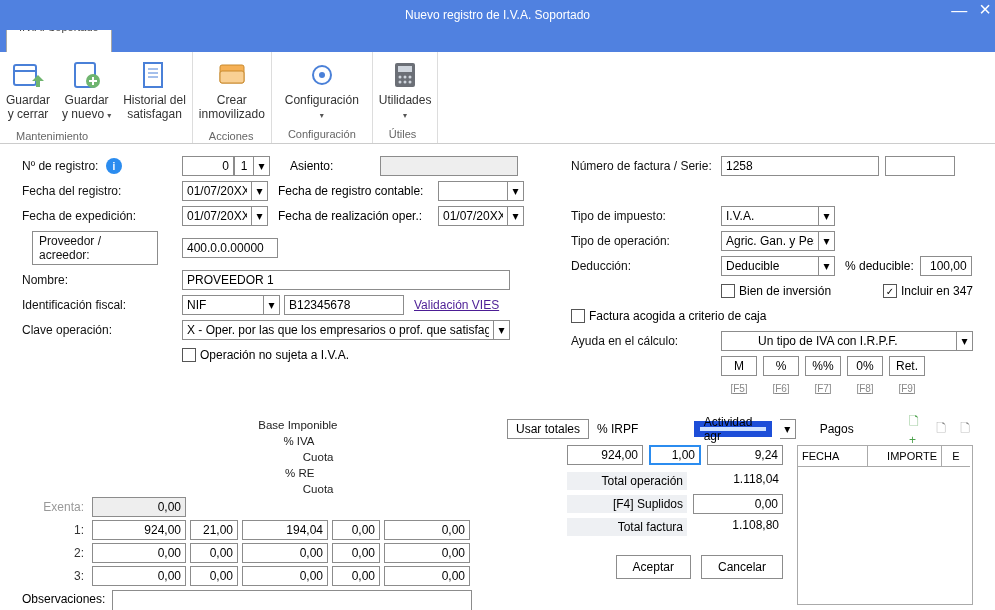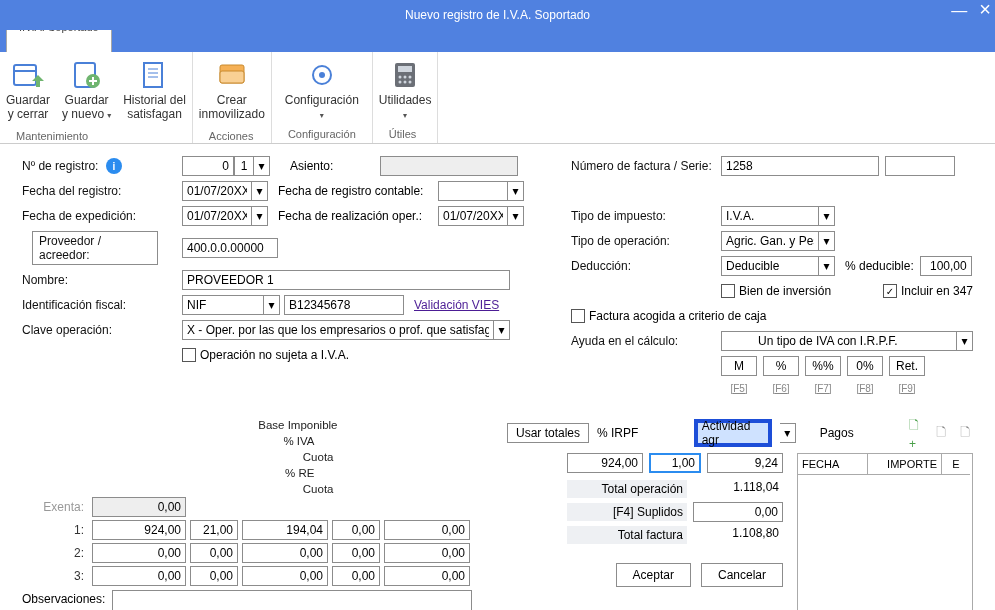--- a/index.html
+++ b/index.html
@@ -47,21 +47,21 @@
     .sum-lbl { width: 120px; text-align: right; font-size: 12px; }
     .sum-lbl.hl { background: #eef0f3; padding: 2px 4px; }
     .sum-val { width: 90px; text-align: right; border: 1px solid #8c8c8c; height: 20px; padding: 1px 4px; font-size: 12px; }
     .sum-val.noborder { border: none; }
     .dialog-btns { display: flex; gap: 10px; justify-content: flex-end; margin-top: 18px; }
     .dlg-btn { border: 1px solid #8c8c8c; padding: 4px 16px; font-size: 12px; cursor: pointer; background: #fff; }
     .pagos-box { border: 1px solid #aaa; width: 176px; height: 160px; }
     .pagos-head { display: flex; }
     .pagos-head div { border-right: 1px solid #aaa; border-bottom: 1px solid #aaa; padding: 4px 4px; font-size: 11px; }
     textarea.observ { width: 360px; height: 40px; border: 1px solid #8c8c8c; resize: none; font-size: 12px; padding: 2px; }
-    .irpf-select { border: 4px solid #1d4ed8; background: #cfe2ff; width: 78px; height: 28px; display:flex; align-items:center; padding: 0 4px; font-size:12px; cursor:pointer; color:#000;}
+    .irpf-select { border: 6px solid #1d4ed8; background: #cfe2ff; width: 78px; height: 16px; display:flex; align-items:center; padding: 0 4px; font-size:12px; cursor:pointer; color:#000;}
     .irpf-cell-h { border: 2px solid #2b8cef; height: 20px; width: 52px; text-align:right; padding:0 4px; font-size:12px; display:flex; align-items:center; justify-content:flex-end;}
     .tiny-ico { width: 16px; height: 16px; display:flex; align-items:center; justify-content:center; cursor:pointer; color:#888;}
   </style>
 </head>
 <body>
 
 <div class="titlebar">
   <span>Nuevo registro de I.V.A. Soportado</span>
   <div class="titlebar-controls">
     <span>—</span>

